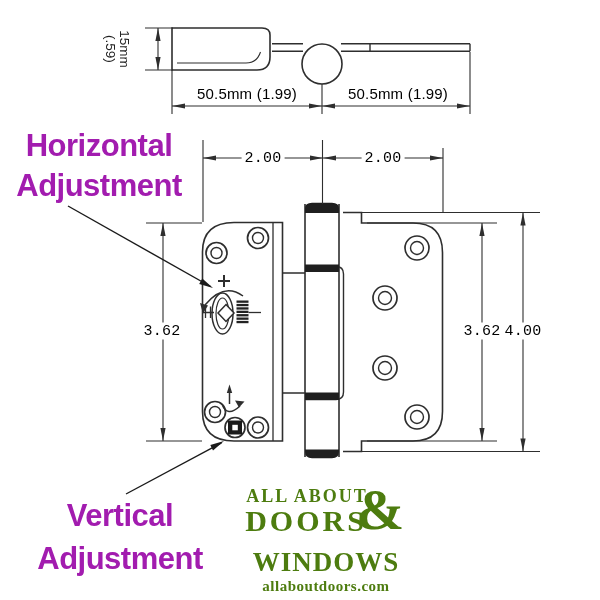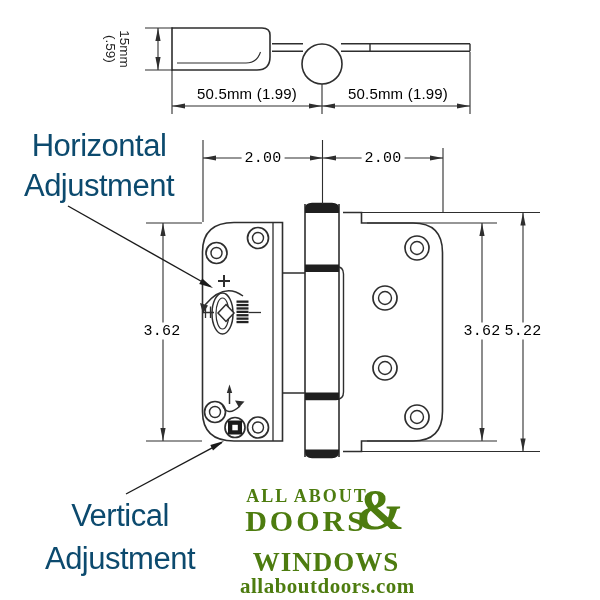--- a/index.html
+++ b/index.html
@@ -4,29 +4,29 @@
 <style>
   html,body{margin:0;padding:0;background:#fff;}
   #stage{position:relative;width:600px;height:600px;background:#fff;overflow:hidden;
          font-family:"Liberation Sans",sans-serif;}
   #drawing{position:absolute;left:0;top:0;}
   .lbl{position:absolute;transform:translate(-50%,-50%);color:#000000;font-size:15px;
        white-space:nowrap;letter-spacing:0.2px;}
   .lbl.mask{background:#fff;padding:0 3px;font-family:Liberation Mono, monospace;}
   .rot{transform:translate(-50%,-50%) rotate(90deg);text-align:center;font-size:13.5px;
        line-height:14px;color:#222;}
-  .callout{position:absolute;text-align:center;font-weight:400;color:#0c4a6e;
+  .callout{position:absolute;text-align:center;font-weight:700;color:#a21caf;
            font-size:31px;line-height:40px;letter-spacing:-0.5px;}
   #vert-callout{line-height:43px;}
   .wm{position:absolute;left:240px;top:487px;width:172px;text-align:center;
       font-family:"Liberation Serif",serif;font-weight:700;color:#4d7c0f;}
   .wm .l1{font-size:18px;line-height:18px;letter-spacing:2px;margin-right:38px;}
   .wm .l2{font-size:30px;line-height:28px;letter-spacing:3px;margin-right:40px;margin-top:2px;}
   .wm .l3{font-size:27px;line-height:27px;letter-spacing:1px;margin-top:14px;}
-  .wm .l4{font-size:21px;line-height:20px;letter-spacing:0.5px;}
+  .wm .l4{font-size:15px;line-height:20px;letter-spacing:0.5px;}
   .wm .amp{position:absolute;left:116px;top:-6px;font-size:58px;line-height:58px;}
 </style>
 </head>
 <body>
 
 <div id="stage">
 
   <svg id="drawing" width="600" height="600" viewBox="0 0 600 600">
 
     <g stroke="#2e2e2e" fill="none" stroke-width="1.6">
@@ -168,21 +168,21 @@
   </div>
 
   <div class="lbl" style="left:247px;top:93px;">50.5mm (1.99)</div>
   <div class="lbl" style="left:398px;top:93px;">50.5mm (1.99)</div>
 
   <div class="lbl mask" style="left:263px;top:158px;">2.00</div>
   <div class="lbl mask" style="left:383px;top:158px;">2.00</div>
 
   <div class="lbl mask" style="left:162px;top:331px;">3.62</div>
   <div class="lbl mask" style="left:482px;top:331px;">3.62</div>
-  <div class="lbl mask" style="left:523px;top:331px;">5.22</div>
+  <div class="lbl mask" style="left:523px;top:331px;">4.00</div>
 
   <div class="callout" id="horiz-callout" style="left:0px;top:126px;width:198px;">
     <div>Horizontal</div>
     <div>Adjustment</div>
   </div>
 
   <div class="callout" id="vert-callout" style="left:19px;top:494px;width:202px;">
     <div>Vertical</div>
     <div>Adjustment</div>
   </div>

